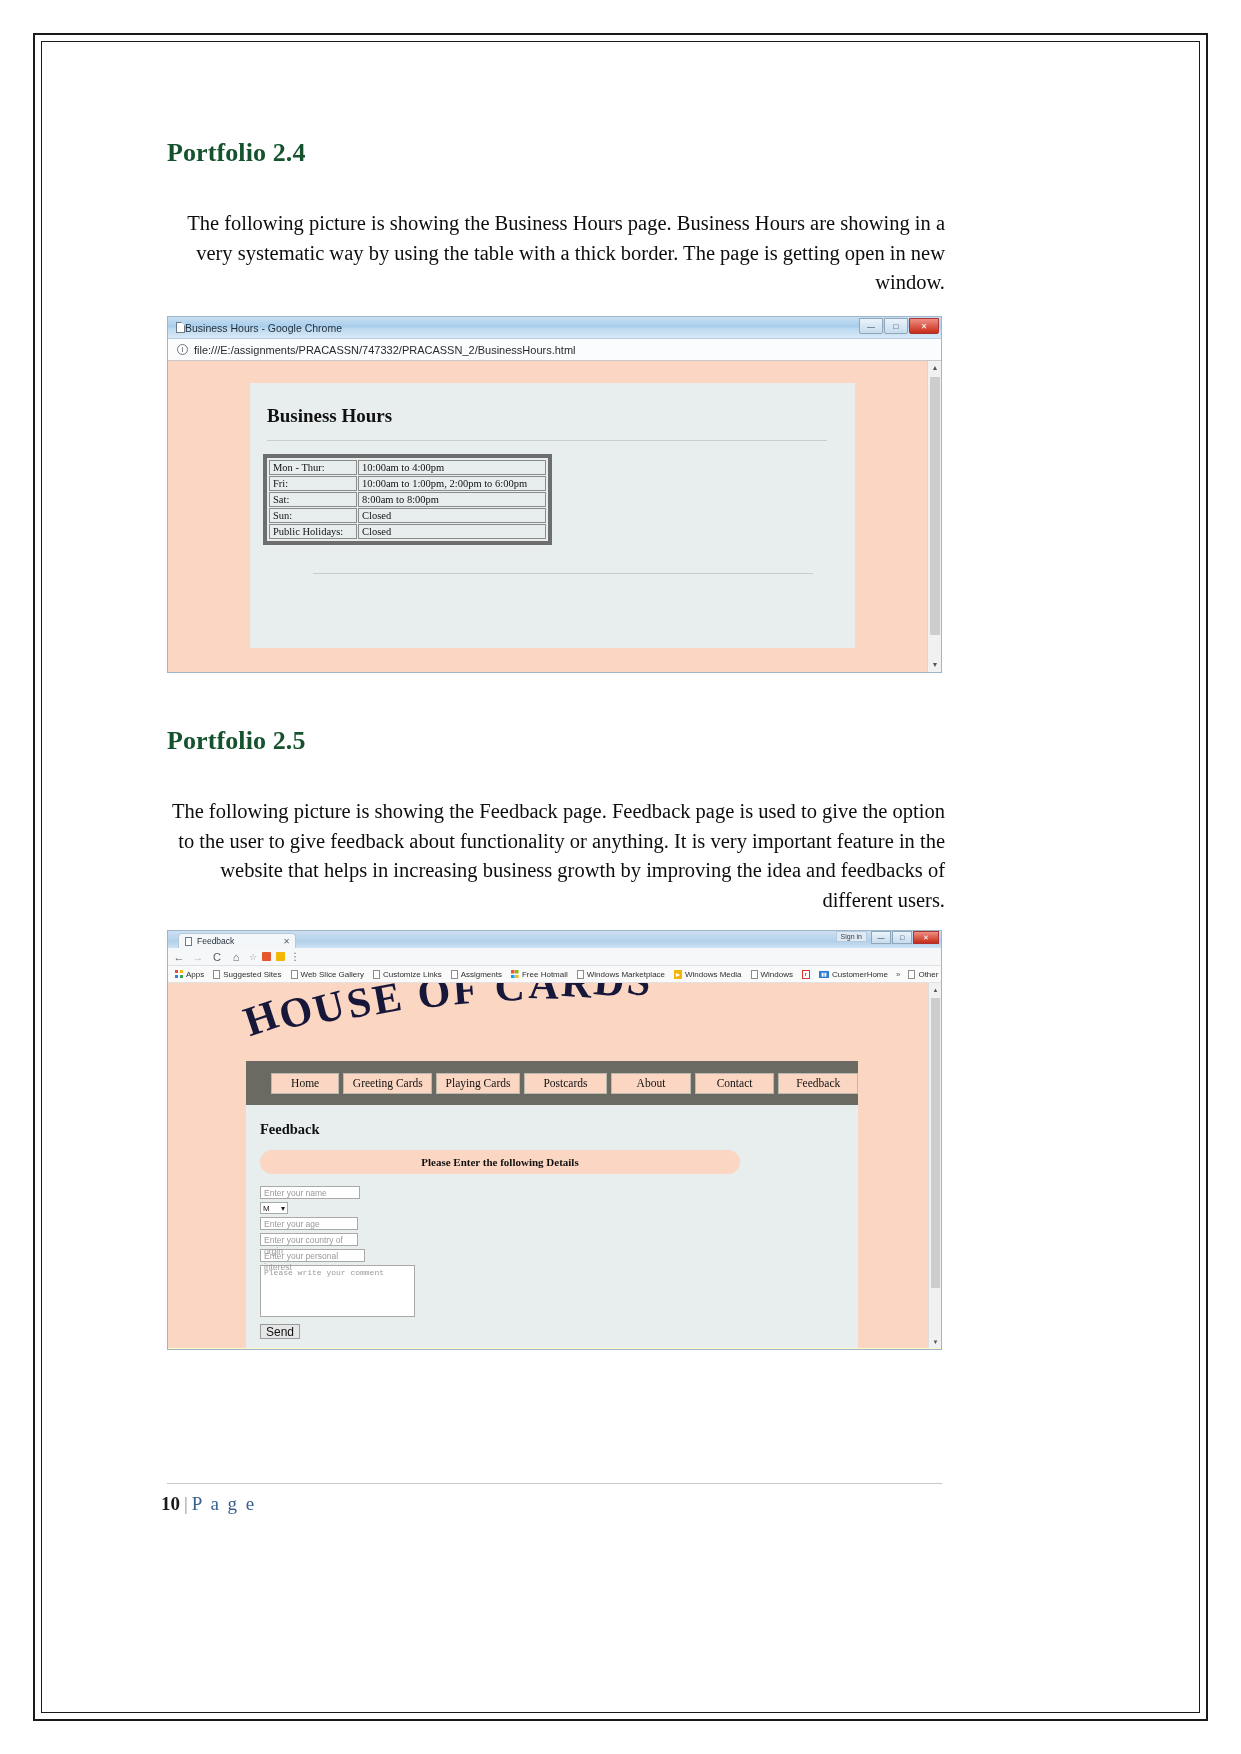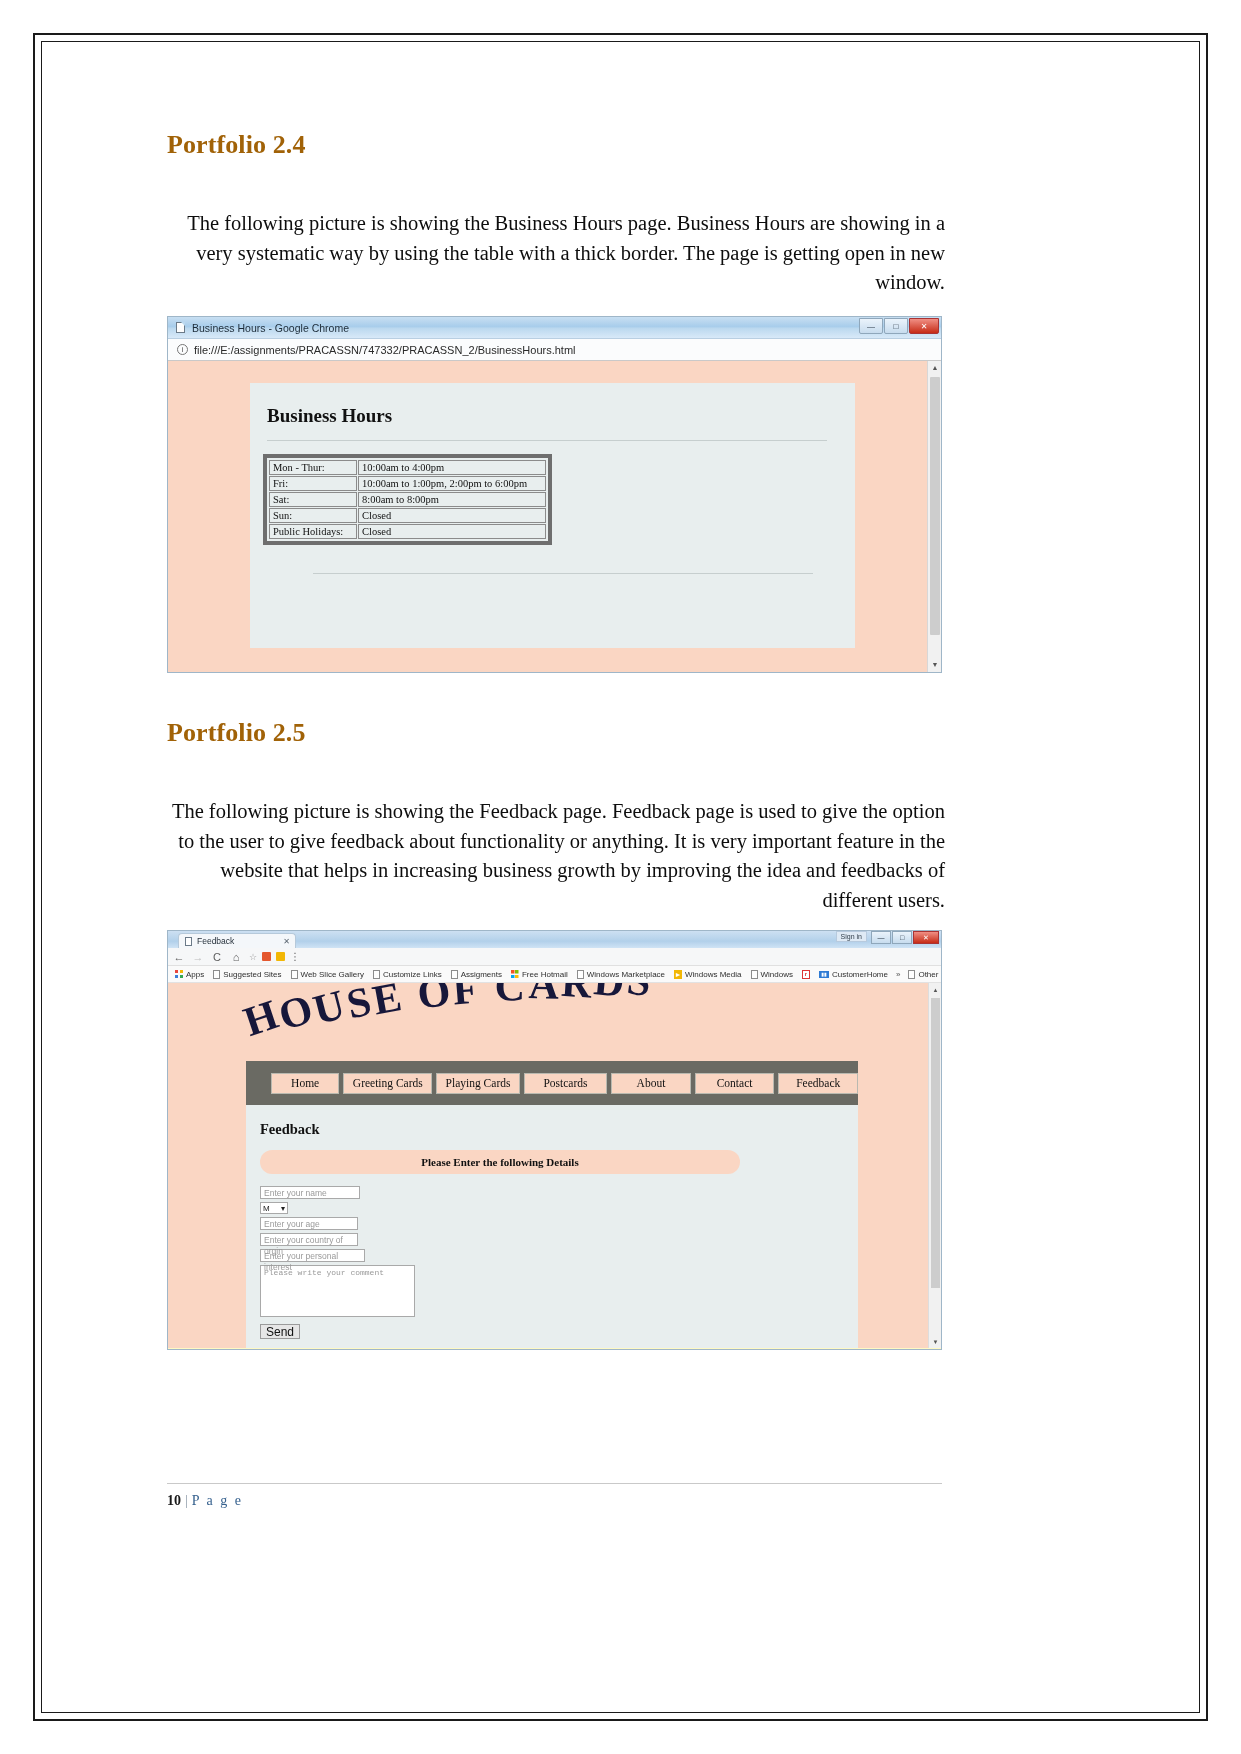--- a/index.html
+++ b/index.html
@@ -25,22 +25,22 @@
 
   .content {
     position:absolute; left:167px; top:110px;
     width:775px;
   }
 
   h2.heading {
     font-family: "Liberation Serif", serif;
     font-weight: bold;
     font-size: 26px;
-    color:#a16207;
-    margin:0 0 0 0;
+    color:#14532d;
+    margin:8px 0 0 0;
     letter-spacing:0.1px;
   }
 
   p.para {
     font-size:20.5px;
     line-height:29.5px;
     color:#0d0d0d;
     margin:0;
     text-align:right;
   }
@@ -56,21 +56,21 @@
     position:relative;
     height:22px;
     background: linear-gradient(to bottom, #c8dff2 0%, #a8cdeb 45%, #bcd9ef 55%, #d8e9f8 100%);
     display:flex; align-items:center;
     padding-left:8px;
     border-bottom:1px solid #b9cfe2;
   }
   .win1-title-text {
     font-family:"Liberation Sans", sans-serif;
     font-size:10.5px; color:#1c2b38;
-    margin-left:7px;
+    margin-left:0;
   }
   .page-glyph {
     width:9px; height:11px;
     border:1px solid #6b7a88;
     background:#fdfdfd;
     position:relative;
     display:inline-block;
   }
   .page-glyph:after{
     content:""; position:absolute; right:-1px; top:-1px;
@@ -388,23 +388,23 @@
     width:40px;height:15px;
     display:flex;align-items:center;justify-content:center;
   }
 
   
   .footer-rule{
     position:absolute; left:167px; top:1483px; width:775px; height:1px;
     background:#c9c9c9;
   }
   .footer{
-    position:absolute; left:167px; top:1493px;
+    position:absolute; left:161px; top:1493px;
     font-family:"Liberation Serif", serif;
-    font-size:14px; color:#2e3d50;
+    font-size:19px; color:#2e3d50;
   }
   .footer .num{font-weight:bold;color:#1a1a1a;}
   .footer .sep{color:#8a97a6;margin:0 4px;}
   .footer .lbl{color:#36618e;letter-spacing:2px;}
 </style>
 </head>
 <body>
 
 <div class="page-outer-border"></div>
 <div class="page-inner-border"></div>

